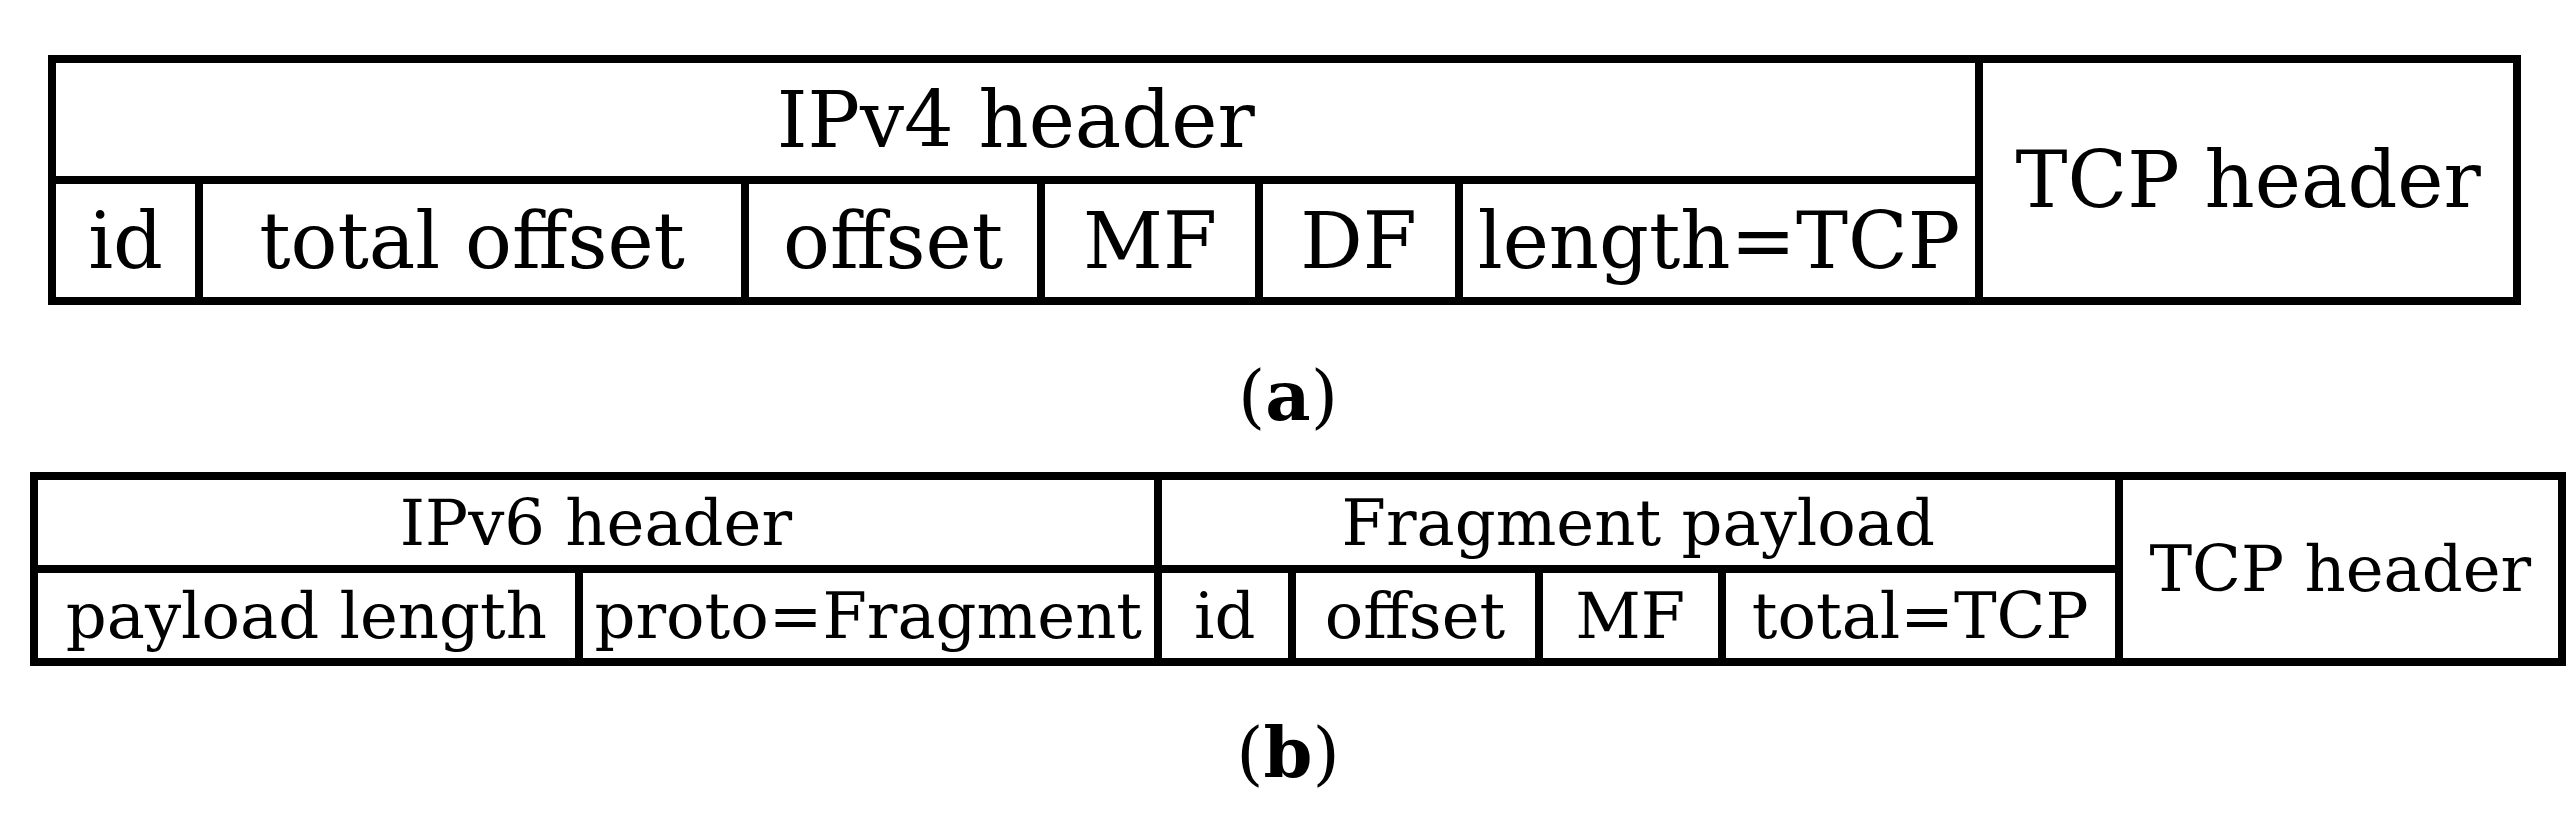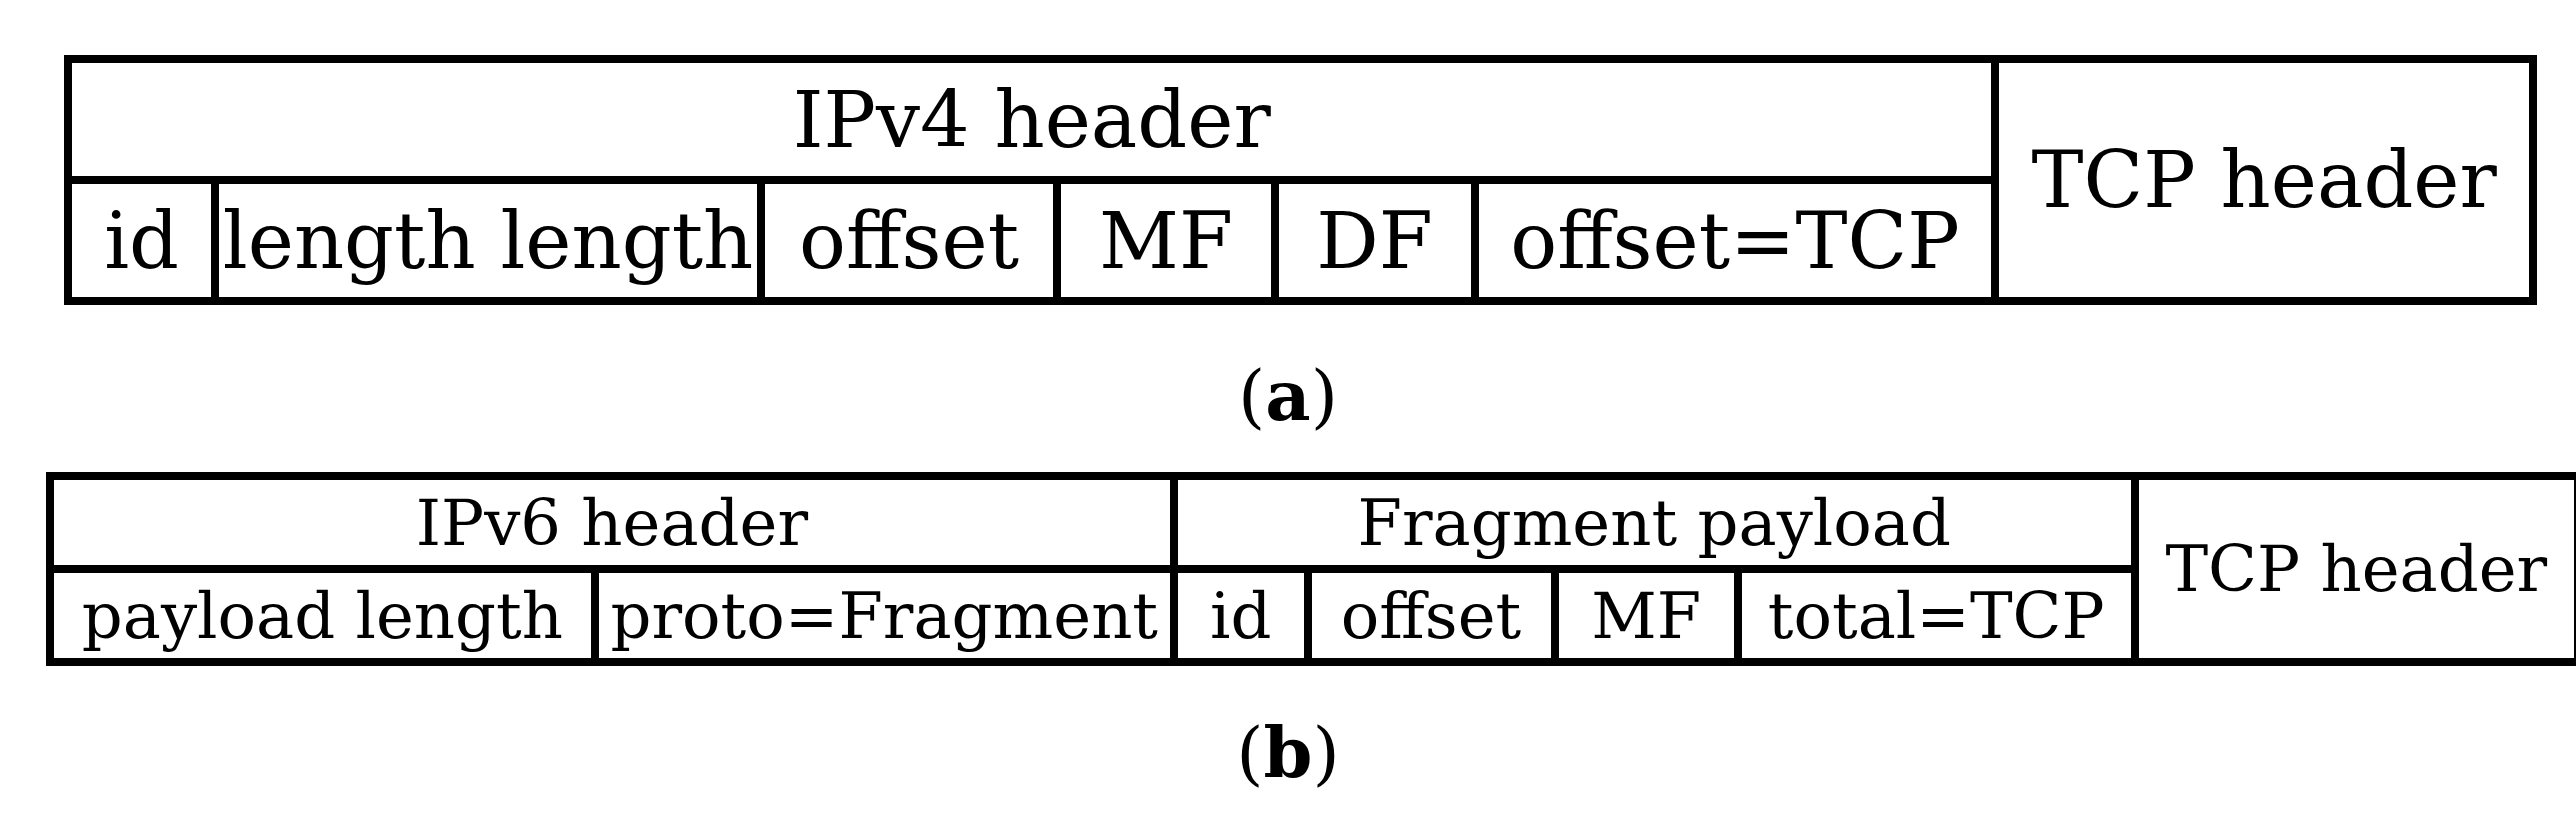--- a/index.html
+++ b/index.html
@@ -13,21 +13,20 @@
     height: 830px;
     background: #ffffff;
     color: #000000;
     font-family: "DejaVu Serif", serif;
     overflow: hidden;
   }
   table.pkt {
     position: absolute;
     border-collapse: collapse;
     table-layout: fixed;
-    margin-left: 16px;
   }
   table.pkt td {
     border: 8px solid #000000;
     text-align: center;
     vertical-align: middle;
     padding: 0;
     white-space: nowrap;
     overflow: hidden;
     background: #ffffff;
   }
@@ -75,25 +74,25 @@
       <col style="width:21.13%">
       <col style="width:21.81%">
     </colgroup>
     <tbody>
       <tr>
         <td colspan="6">IPv4 header</td>
         <td rowspan="2">TCP header</td>
       </tr>
       <tr>
         <td>id</td>
-        <td>length length</td>
+        <td>total offset</td>
         <td>offset</td>
         <td>MF</td>
         <td>DF</td>
-        <td>offset=TCP</td>
+        <td>length=TCP</td>
       </tr>
     </tbody>
   </table>
 
   <div class="caption cap-a"><span>(</span><span class="cap-letter">a</span><span>)</span></div>
 
   <table class="pkt tbl-b">
     <colgroup>
       <col style="width:21.55%">
       <col style="width:22.91%">

